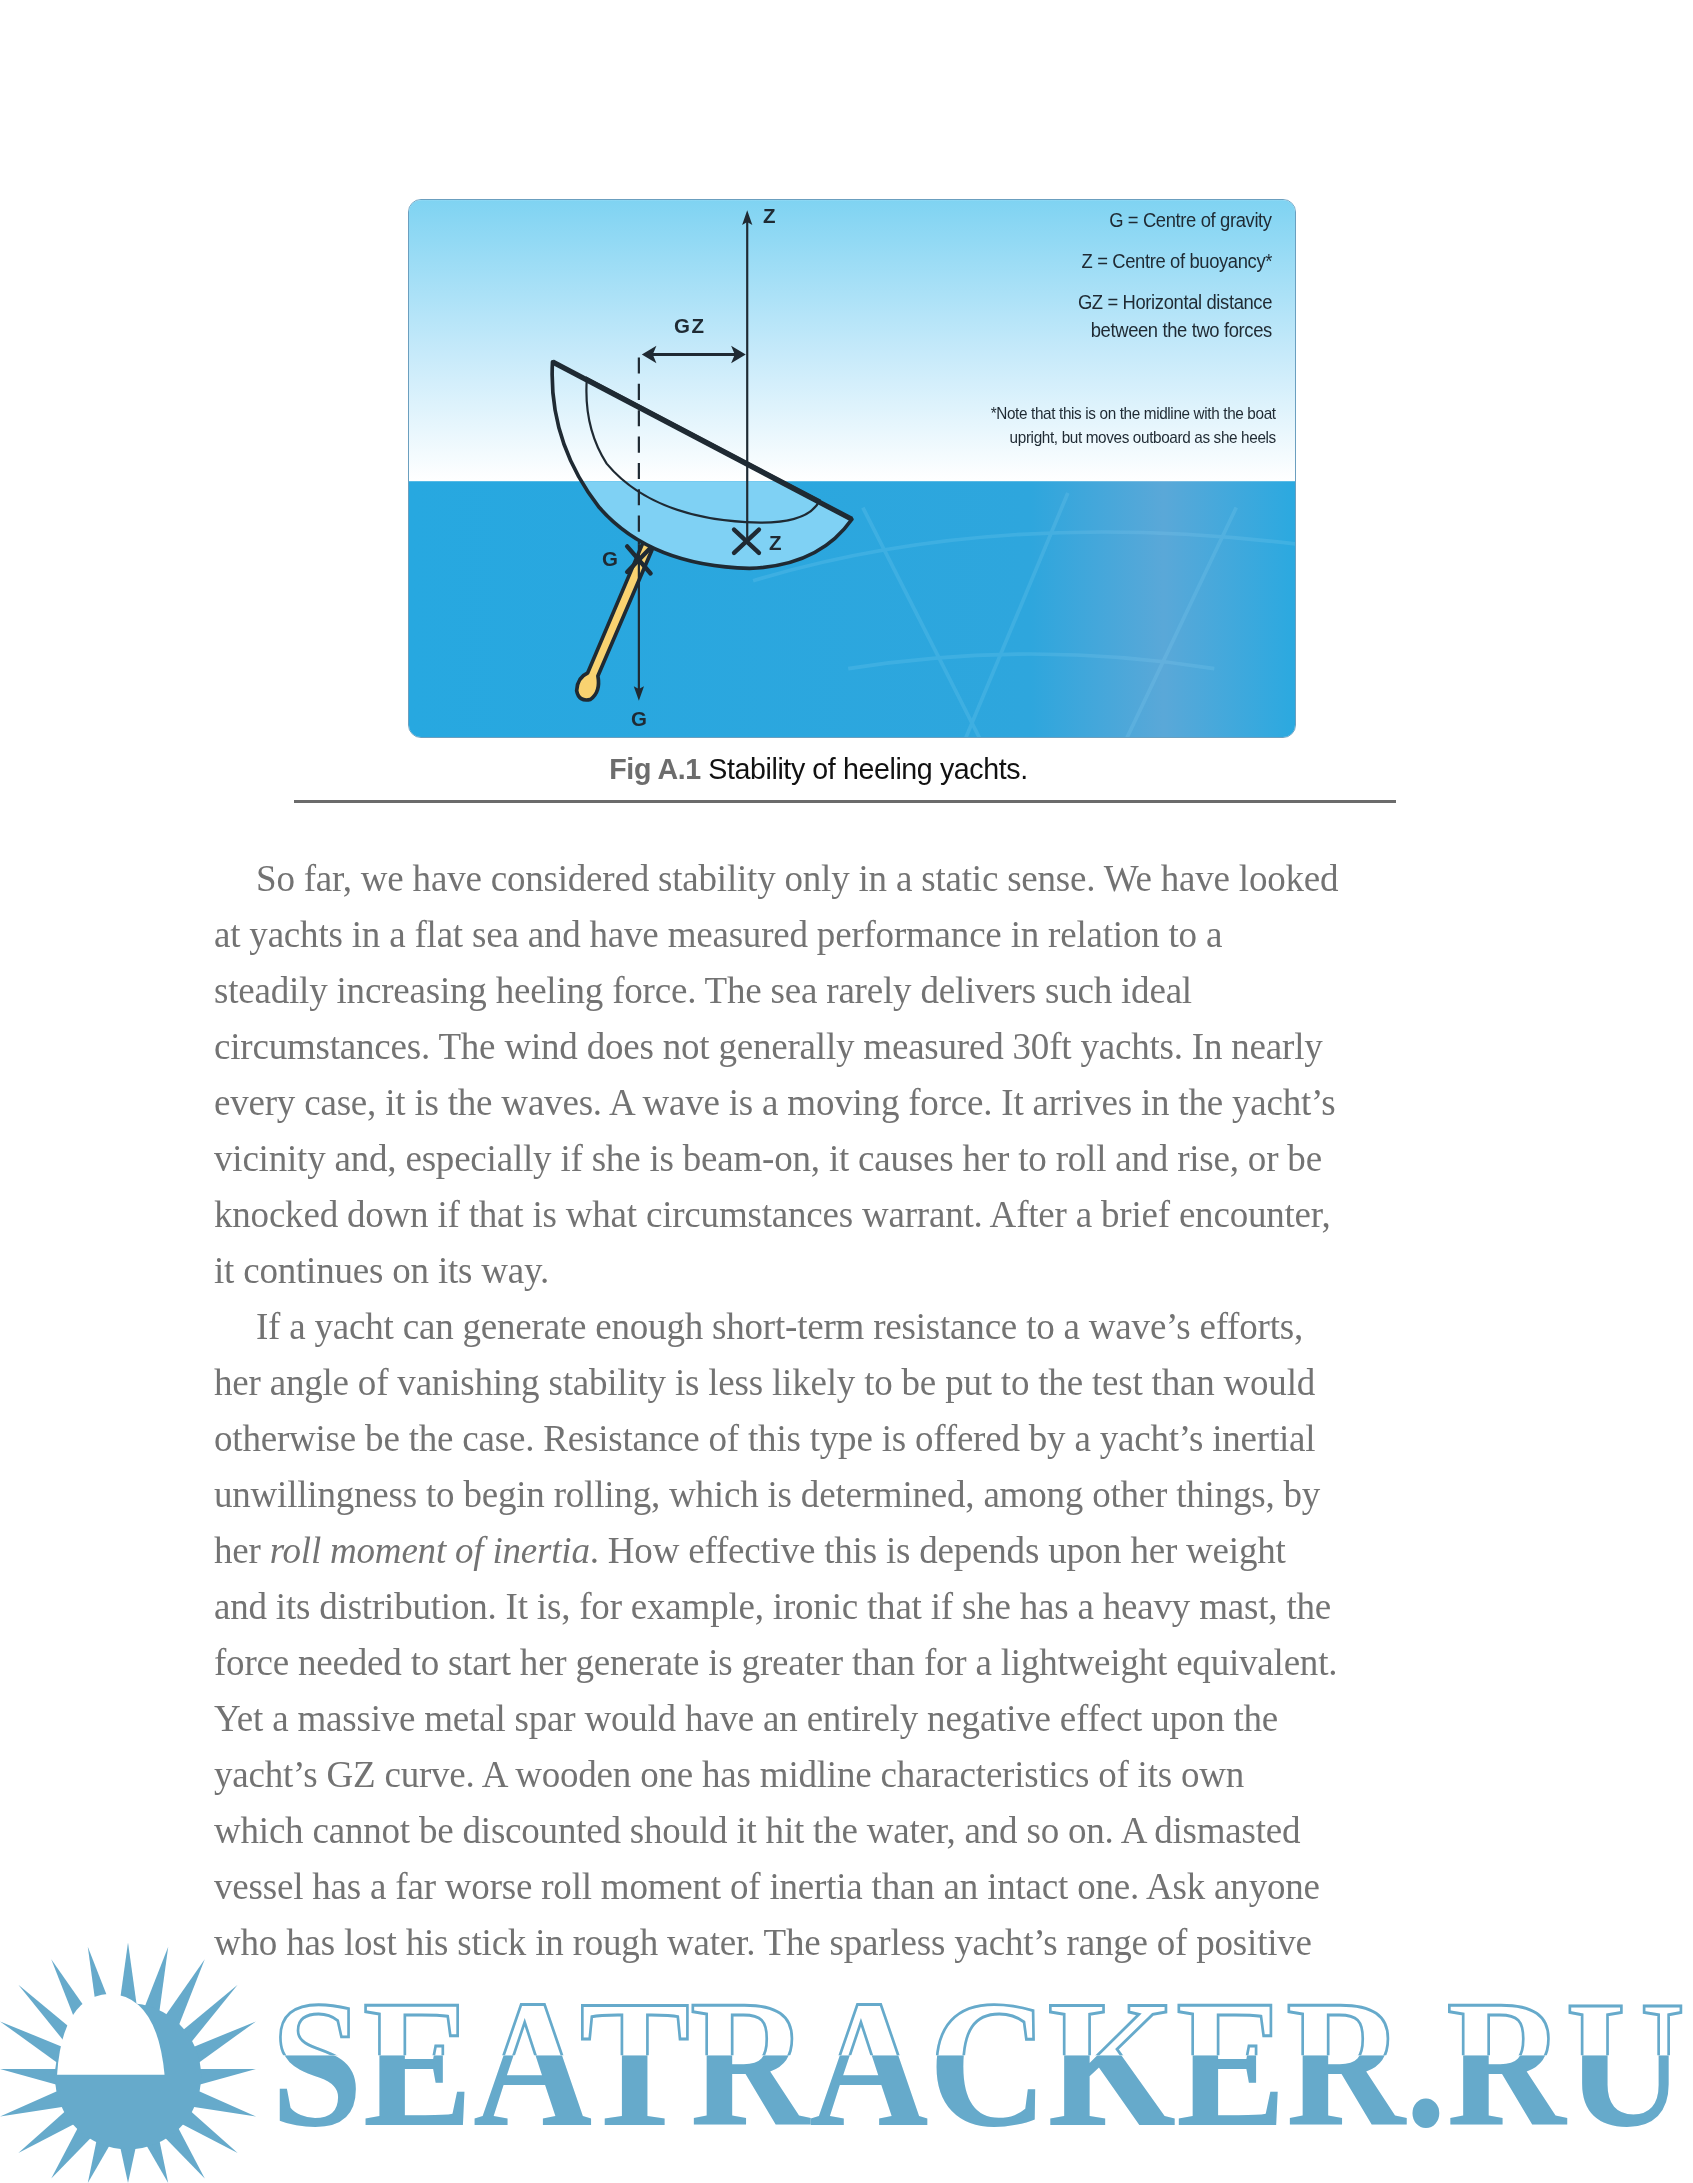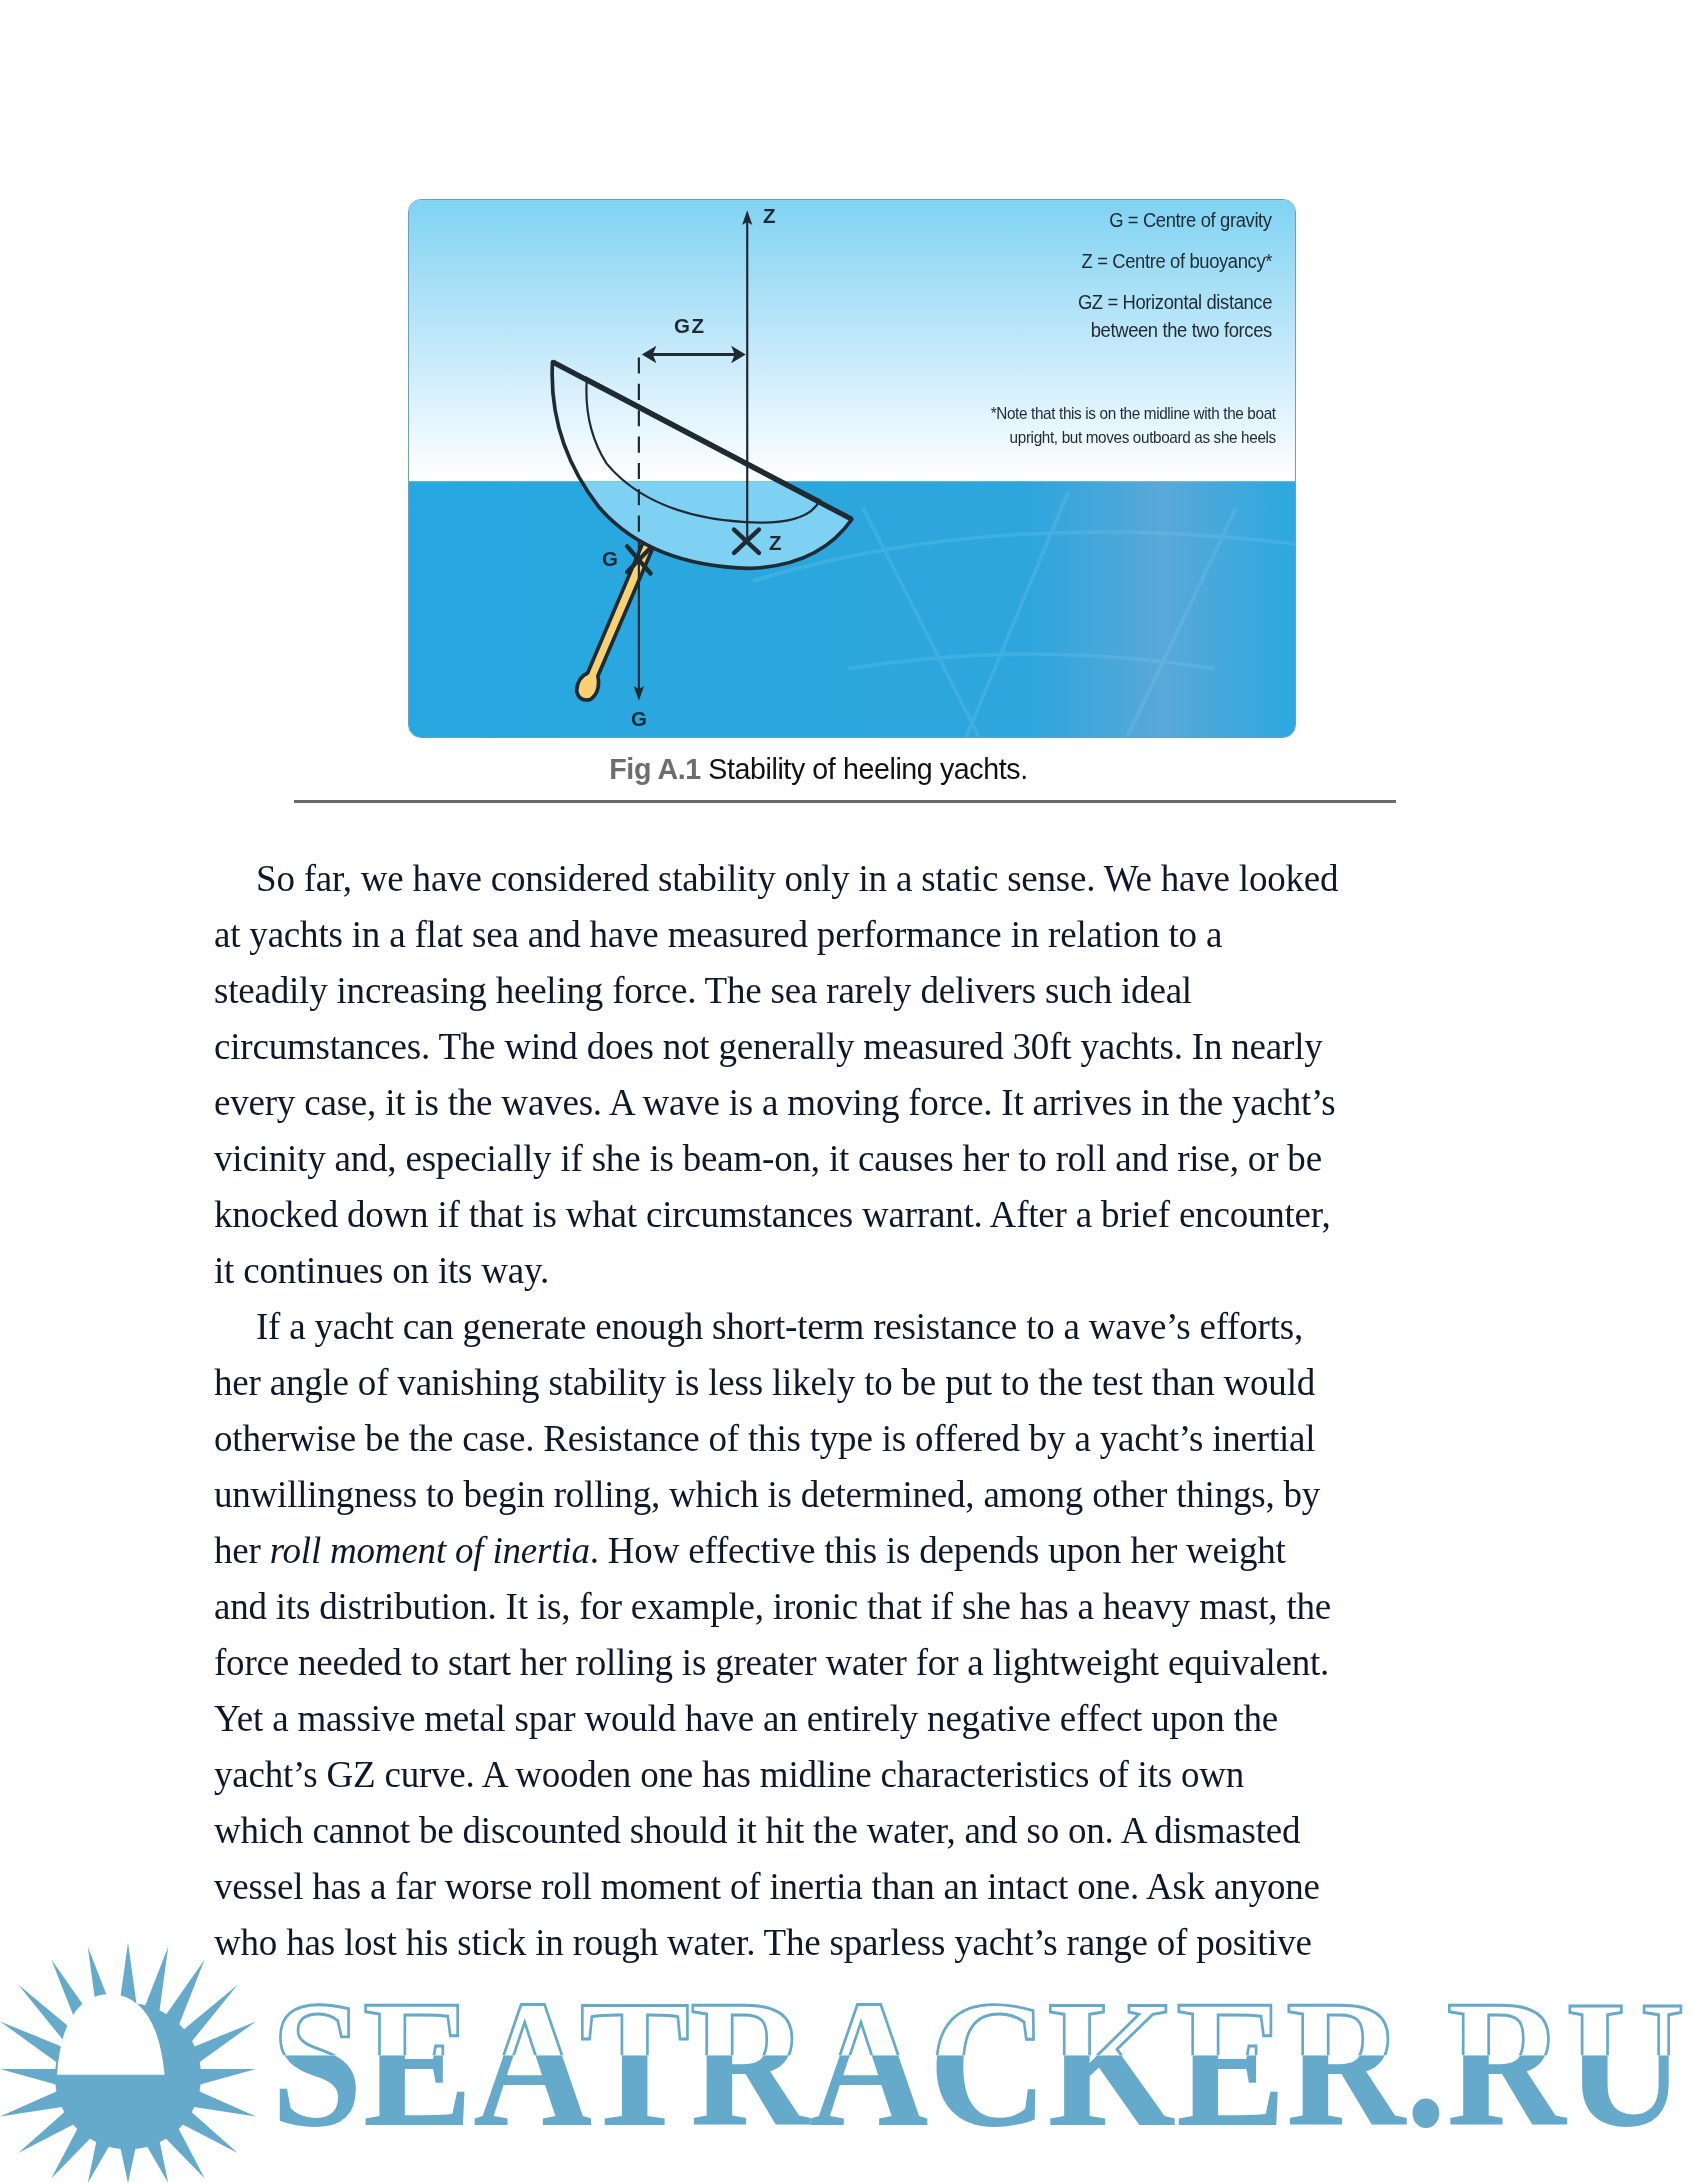--- a/index.html
+++ b/index.html
@@ -28,21 +28,21 @@
     position: absolute; left: 0; width: 1637px; top: 753px; text-align: center;
     font-family: "Liberation Sans", sans-serif; font-size: 28.6px; color: #111;
     letter-spacing: -0.4px;
   }
   .caption .fig-num { color: #6d6d6d; font-weight: 700; }
   .caption-rule {
     position: absolute; left: 294px; top: 800px; width: 1102px; height: 2.9px; background: #6b6b6b;
   }
   .body-text {
     position: absolute; left: 214px; top: 851px; width: 1289px;
-    font-family: "Liberation Serif", serif; font-size: 37px; line-height: 56px; color: #0f172a;
+    font-family: "Liberation Serif", serif; font-size: 37px; line-height: 56px; color: #737373;
     letter-spacing: -0.2px;
   }
   .body-text .line { display: block; white-space: nowrap; height: 56px; }
   .body-text .indent { padding-left: 42px; }
   .body-text em { font-style: italic; }
   .watermark-sun { position: absolute; left: 0; top: 1941px; }
   .watermark-text {
     position: absolute; left: 271px; top: 1986px; width: 1414px; height: 146px;
   }
 </style>
@@ -143,21 +143,21 @@
   <span class="line">vicinity and, especially if she is beam-on, it causes her to roll and rise, or be</span>
   <span class="line">knocked down if that is what circumstances warrant. After a brief encounter,</span>
   <span class="line">it continues on its way.</span>
 
   <span class="line indent">If a yacht can generate enough short-term resistance to a wave’s efforts,</span>
   <span class="line">her angle of vanishing stability is less likely to be put to the test than would</span>
   <span class="line">otherwise be the case. Resistance of this type is offered by a yacht’s inertial</span>
   <span class="line">unwillingness to begin rolling, which is determined, among other things, by</span>
   <span class="line"><span>her </span><em>roll moment of inertia</em><span>. How effective this is depends upon her weight</span></span>
   <span class="line">and its distribution. It is, for example, ironic that if she has a heavy mast, the</span>
-  <span class="line">force needed to start her rolling is greater water for a lightweight equivalent.</span>
+  <span class="line">force needed to start her generate is greater than for a lightweight equivalent.</span>
   <span class="line">Yet a massive metal spar would have an entirely negative effect upon the</span>
   <span class="line">yacht’s GZ curve. A wooden one has midline characteristics of its own</span>
   <span class="line">which cannot be discounted should it hit the water, and so on. A dismasted</span>
   <span class="line">vessel has a far worse roll moment of inertia than an intact one. Ask anyone</span>
   <span class="line">who has lost his stick in rough water. The sparless yacht’s range of positive</span>
 </div>
 
 <svg class="watermark-sun" width="256" height="242" viewBox="0 0 350 331">
   <g fill="#66aacb">
     <polygon points="175,2 190,110 160,110"></polygon>

